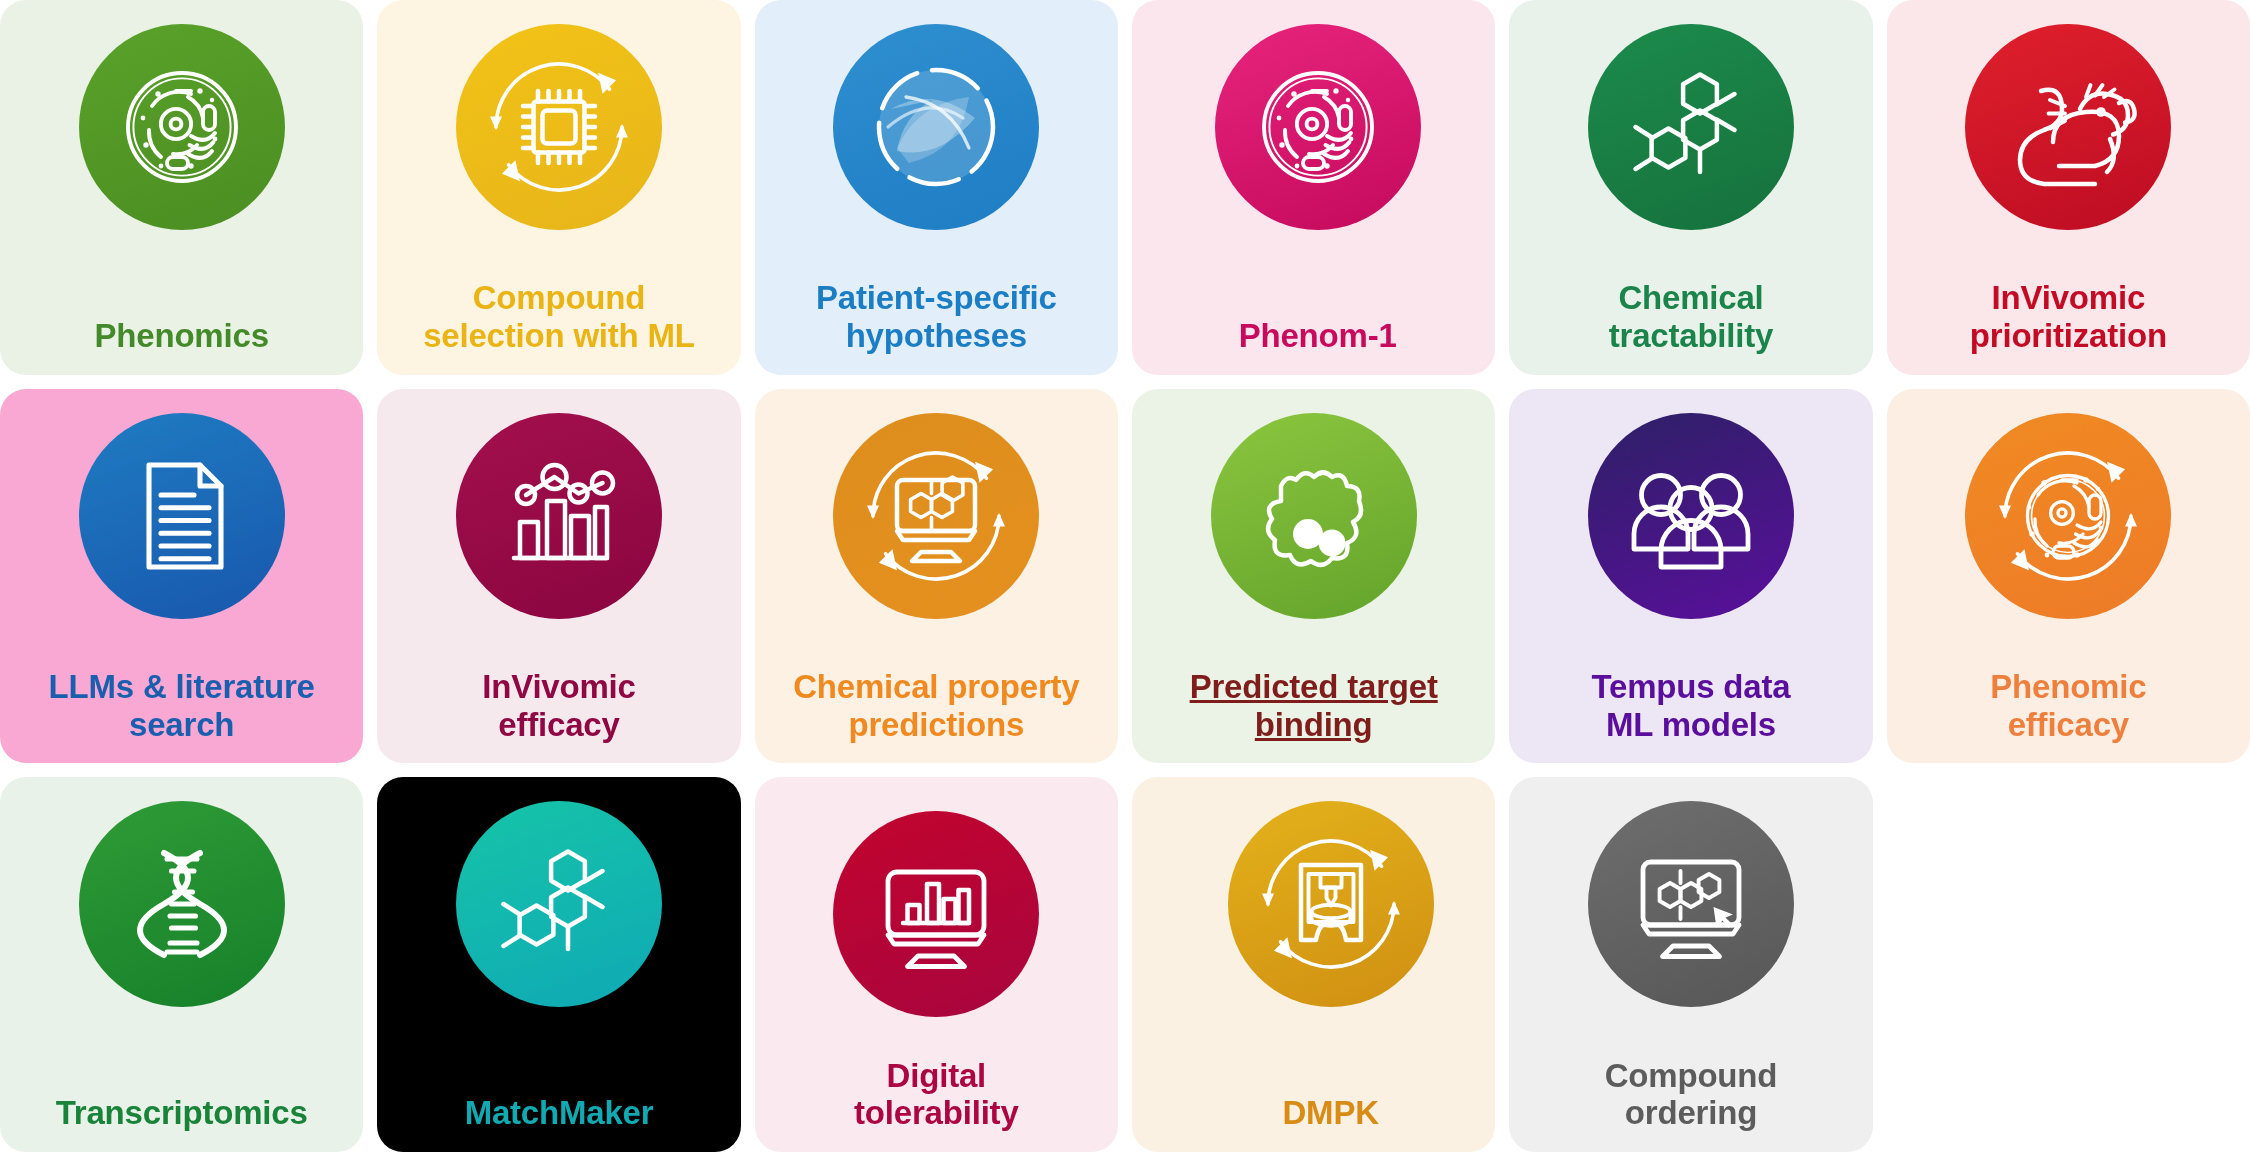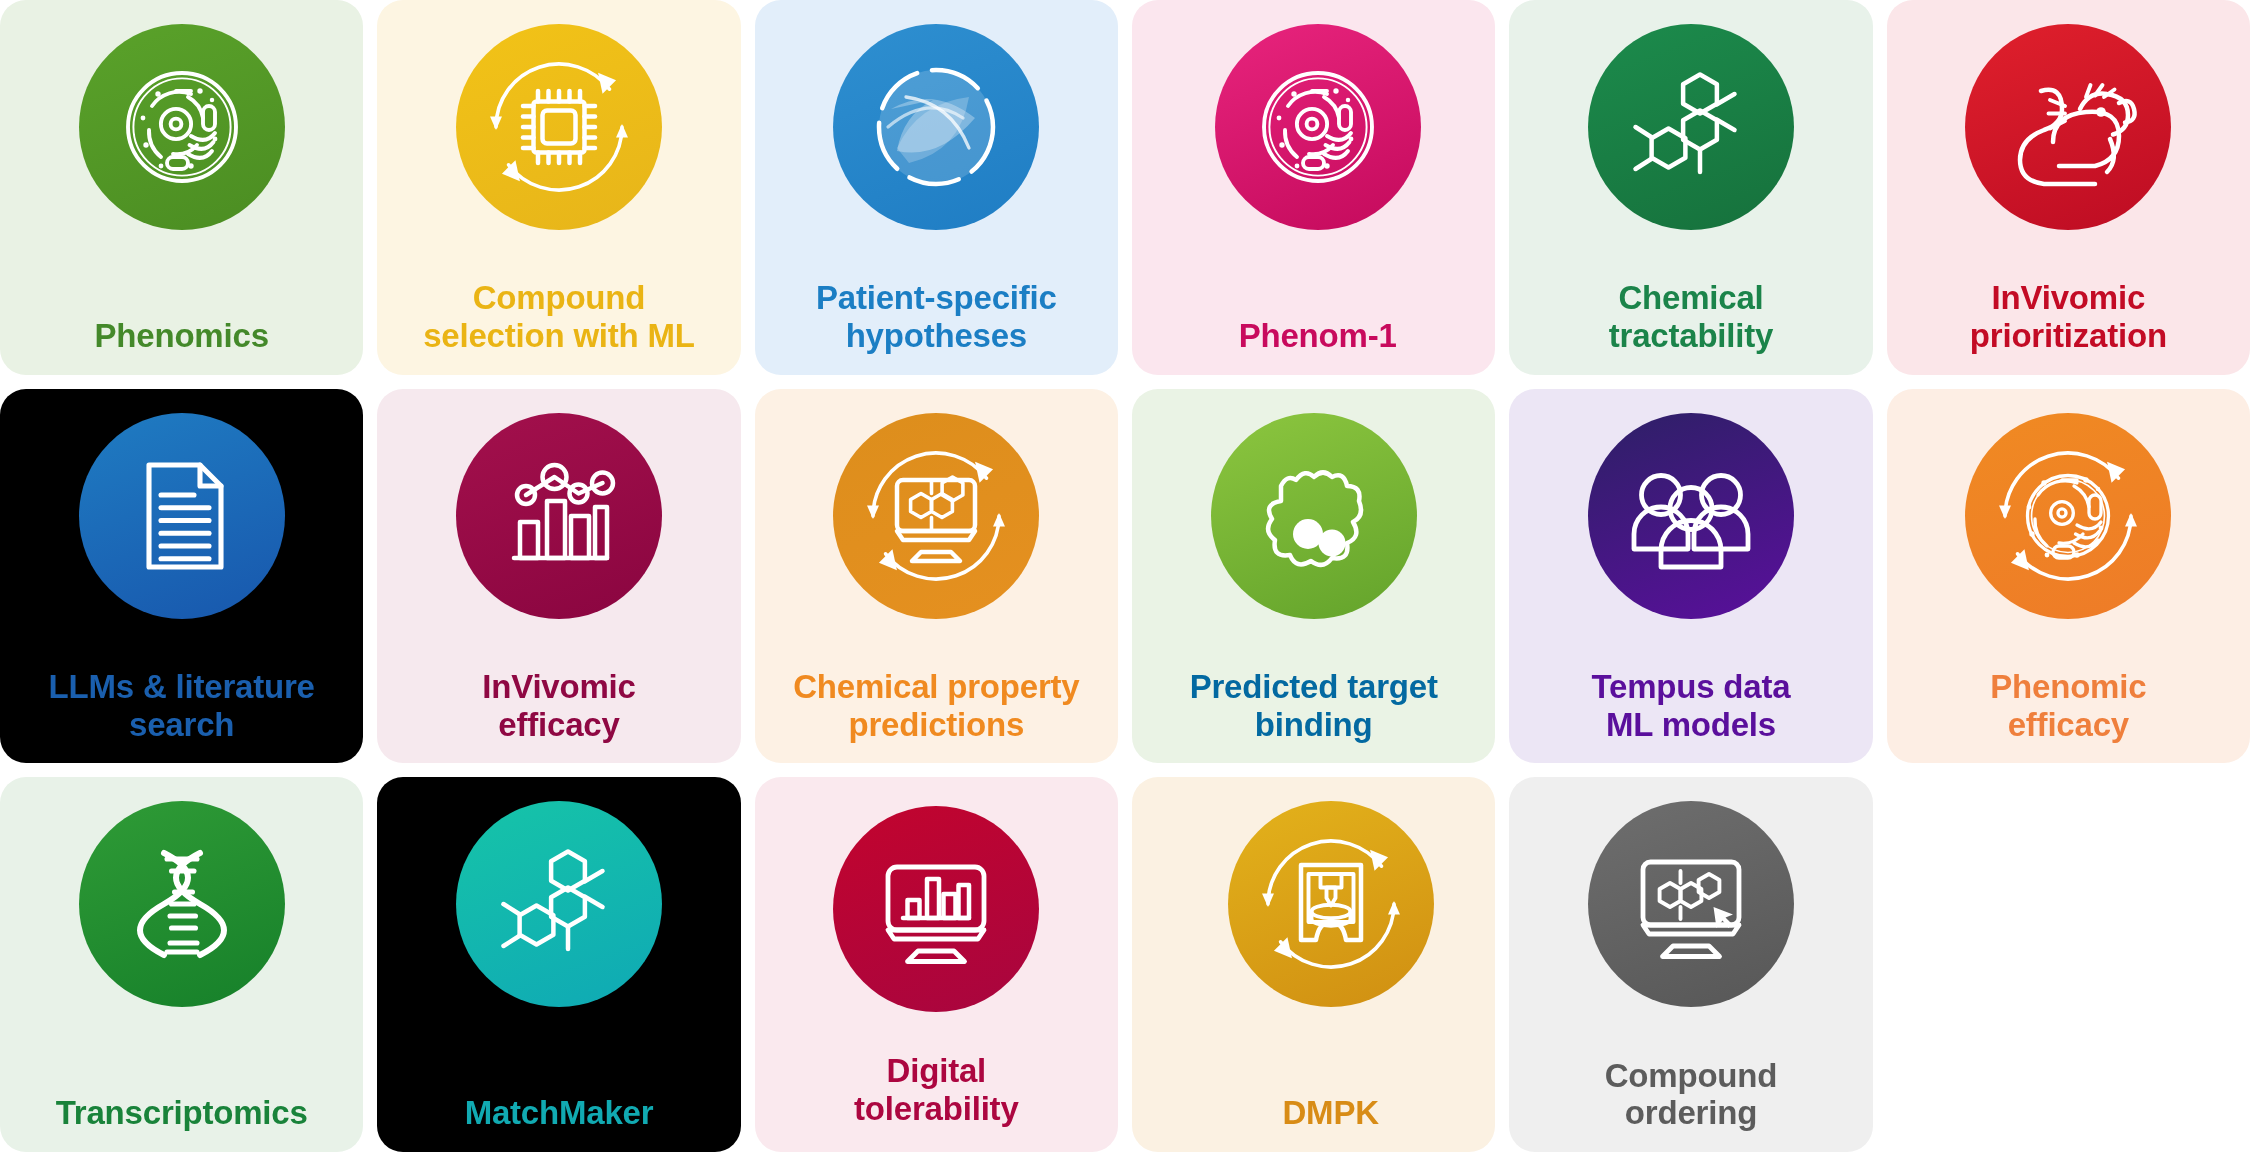--- a/index.html
+++ b/index.html
@@ -15,21 +15,21 @@
     grid-template-columns:repeat(6, 1fr);
     grid-template-rows:repeat(3, 1fr);
     gap:14px 14px;
     box-sizing:border-box;
   }
   .tile{
     border-radius:26px;
     display:flex;
     flex-direction:column;
     align-items:center;
-    justify-content:center;
+    justify-content:flex-end;
     box-sizing:border-box;
     padding:18px 10px 14px 10px;
     overflow:hidden;
     position:relative;
   }
   .disc{
     width:206px;height:206px;
     border-radius:50%;
     display:flex;align-items:center;justify-content:center;
     margin-top:6px;
@@ -188,21 +188,21 @@
           <circle cx="72" cy="40" r="3.2" fill="#ffffff"></circle>
           <path d="M 84 34 q 8 -4 10 4 q 2 8 -6 9" stroke="#ffffff" fill="none" stroke-linecap="round" stroke-linejoin="round" stroke-width="3"></path>
           <path d="M 62 30 l 3 -8 M 68 29 l 5 -7 M 74 30 l 7 -5" stroke="#ffffff" fill="none" stroke-linecap="round" stroke-linejoin="round" stroke-width="2.6"></path>
           <path d="M 48 36 l -10 -4 M 48 41 l -11 0 M 48 46 l -10 5" stroke="#ffffff" fill="none" stroke-linecap="round" stroke-linejoin="round" stroke-width="2.6"></path>
           <path d="M 78 58 q 6 14 -2 22" stroke="#ffffff" fill="none" stroke-linecap="round" stroke-linejoin="round" stroke-width="3"></path>
         </svg>
       </div>
       <div class="label" style="color: rgb(195, 11, 37);">InVivomic
 prioritization</div>
     </div>
-    <div class="tile" style="background: #000000;">
+    <div class="tile" style="background: #f9a8d4;">
       <div class="disc" style="background: linear-gradient(160deg, rgb(31, 124, 194) 0%, rgb(24, 87, 173) 100%);">
         <svg viewBox="0 0 100 100" xmlns="http://www.w3.org/2000/svg">
           <path d="M 28 16 H 62 L 76 30 V 84 H 28 Z" stroke="#ffffff" fill="none" stroke-linecap="round" stroke-linejoin="round" stroke-width="3.4"></path>
           <path d="M 62 16 V 30 H 76" stroke="#ffffff" fill="none" stroke-linecap="round" stroke-linejoin="round" stroke-width="3.4"></path>
           <path d="M 36 36 H 58" stroke="#ffffff" fill="none" stroke-linecap="round" stroke-linejoin="round" stroke-width="3.4"></path>
           <path d="M 36 44.5 H 68" stroke="#ffffff" fill="none" stroke-linecap="round" stroke-linejoin="round" stroke-width="3.4"></path>
           <path d="M 36 53 H 68" stroke="#ffffff" fill="none" stroke-linecap="round" stroke-linejoin="round" stroke-width="3.4"></path>
           <path d="M 36 61.5 H 68" stroke="#ffffff" fill="none" stroke-linecap="round" stroke-linejoin="round" stroke-width="3.4"></path>
           <path d="M 36 70 H 68" stroke="#ffffff" fill="none" stroke-linecap="round" stroke-linejoin="round" stroke-width="3.4"></path>
           <path d="M 36 78.5 H 68" stroke="#ffffff" fill="none" stroke-linecap="round" stroke-linejoin="round" stroke-width="3.4"></path>
@@ -252,21 +252,21 @@
     </div>
     <div class="tile" style="background: rgb(234, 243, 229);">
       <div class="disc" style="background: linear-gradient(160deg, rgb(140, 198, 63) 0%, rgb(99, 163, 43) 100%);">
         <svg viewBox="0 0 100 100" xmlns="http://www.w3.org/2000/svg">
           <path d="M 28 30 q 4 -8 10 -4 q 6 -8 12 -2 q 6 -6 12 0 q 8 -4 10 6 q 10 0 8 10 q 4 10 -4 14 q 6 10 -4 14 q 2 12 -10 10 q -6 8 -14 2 q -10 6 -14 -4 q -12 2 -10 -10 q -8 -6 -2 -14 q -6 -10 6 -12 Z" stroke="#ffffff" fill="none" stroke-linecap="round" stroke-linejoin="round" stroke-width="3"></path>
           <circle cx="46" cy="62" r="10" fill="#ffffff"></circle>
           <circle cx="62" cy="68" r="9" fill="#ffffff"></circle>
           <path d="M 52 64 L 58 66" stroke="#ffffff" stroke-width="6"></path>
         </svg>
       </div>
-      <div class="label" style="color: #0369a1;">Predicted target
+      <div class="label" style="color: #7f1d1d; text-decoration: underline;">Predicted target
 binding</div>
     </div>
     <div class="tile" style="background: rgb(236, 230, 245);">
       <div class="disc" style="background: linear-gradient(160deg, rgb(45, 32, 102) 0%, rgb(90, 15, 156) 100%);">
         <svg viewBox="0 0 100 100" xmlns="http://www.w3.org/2000/svg">
           <circle cx="30" cy="36" r="13" stroke="#ffffff" fill="none" stroke-linecap="round" stroke-linejoin="round" stroke-width="3.2"></circle>
           <path d="M 12 72 v -10 a 18 18 0 0 1 36 0 v 10 Z" stroke="#ffffff" fill="none" stroke-linecap="round" stroke-linejoin="round" stroke-width="3.2"></path>
           <circle cx="70" cy="36" r="13" stroke="#ffffff" fill="none" stroke-linecap="round" stroke-linejoin="round" stroke-width="3.2"></circle>
           <path d="M 52 72 v -10 a 18 18 0 0 1 36 0 v 10 Z" stroke="#ffffff" fill="none" stroke-linecap="round" stroke-linejoin="round" stroke-width="3.2"></path>
           <circle cx="50" cy="45" r="14" stroke="#ffffff" fill="none" stroke-linecap="round" stroke-linejoin="round" stroke-width="3.2"></circle>

